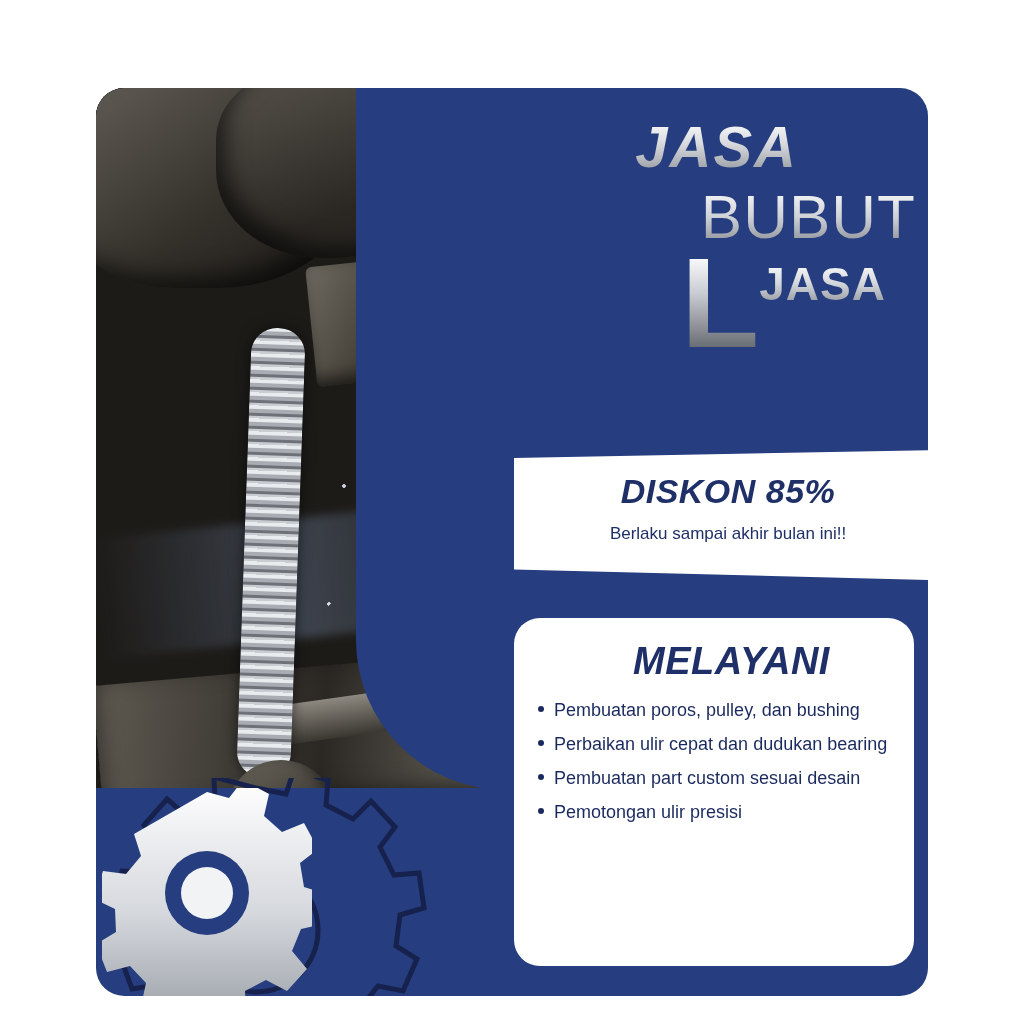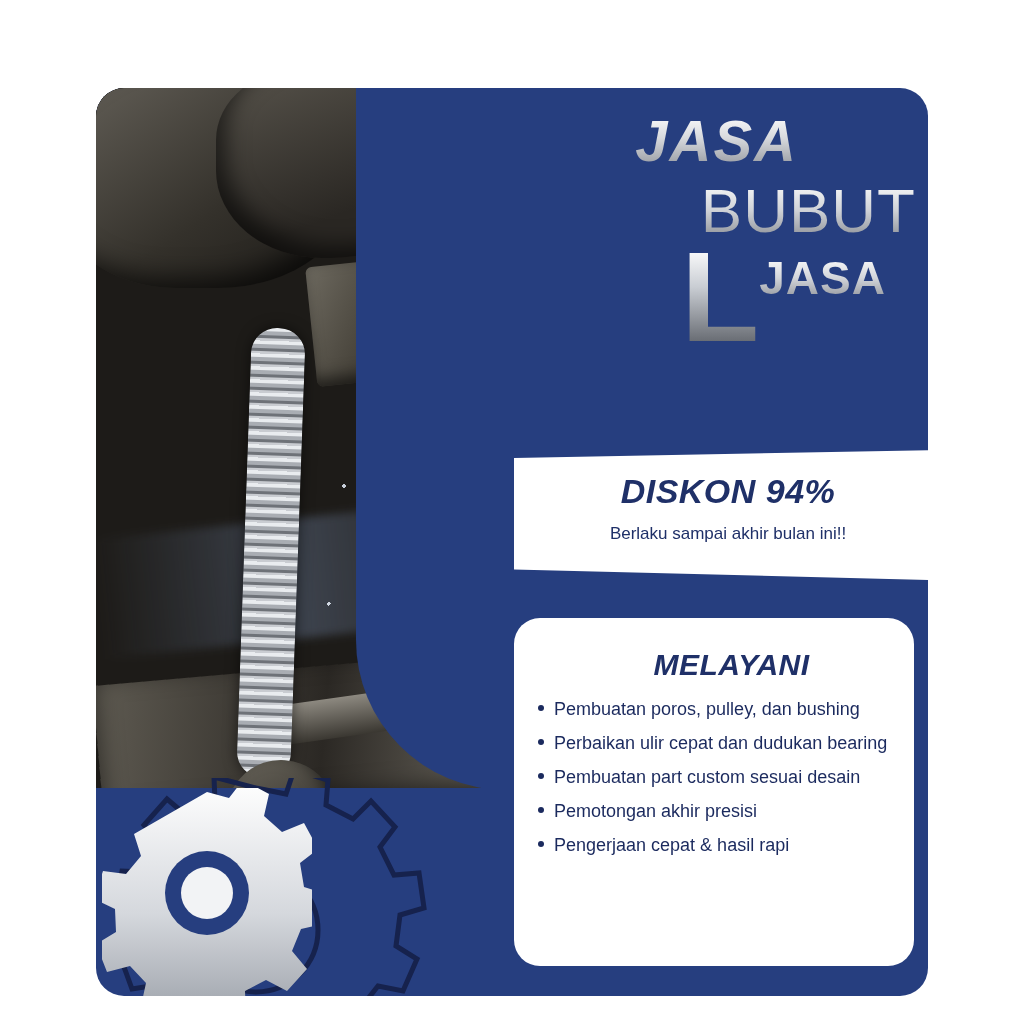--- a/index.html
+++ b/index.html
@@ -162,21 +162,21 @@
     height: 704px;
     background: #263e7f;
     border-bottom-left-radius: 150px;
     border-top-left-radius: 0;
   }
 
   
   .title-block {
     position: absolute;
     left: 390px;
-    top: 24px;
+    top: 30px;
     width: 430px;
     text-align: right;
   }
   .t-jasa {
     font-size: 58px;
     font-weight: 800;
     font-style: italic;
     letter-spacing: 2px;
     line-height: 1;
     background: linear-gradient(180deg,#ffffff 0%,#d7d9dd 45%,#8f939a 100%);
@@ -258,25 +258,25 @@
     position: absolute;
     left: 418px;
     top: 530px;
     width: 400px;
     height: 348px;
     background: #ffffff;
     border-radius: 26px;
   }
   .services-title {
     text-align: center;
-    font-size: 30px;
+    font-size: 38px;
     font-weight: 800;
     font-style: italic;
     color: #1f3068;
-    margin-top: 30px;
+    margin-top: 22px;
     letter-spacing: .5px;
     padding-left: 35px;
   }
   .services ul {
     margin: 14px 0 0 0;
     padding: 0 22px 0 40px;
     list-style: none;
   }
   .services li {
     position: relative;
@@ -339,33 +339,32 @@
     <div class="t-jasa">JASA</div>
     <div class="t-bubut">BUBUT</div>
     <div class="t-logam">
       <span class="big-l">L</span>
       <span class="rest">JASA</span>
     </div>
   </div>
 
   <div class="discount">
     <div class="discount-inner">
-      <div class="discount-title">DISKON 94%</div>
+      <div class="discount-title">DISKON 85%</div>
       <div class="discount-sub">Berlaku sampai akhir bulan ini!!</div>
     </div>
   </div>
 
   <div class="services">
     <div class="services-title">MELAYANI</div>
     <ul>
       <li>Pembuatan poros, pulley, dan bushing</li>
       <li>Perbaikan ulir cepat dan dudukan bearing</li>
       <li>Pembuatan part custom sesuai desain</li>
-      <li>Pemotongan akhir presisi</li>
-      <li>Pengerjaan cepat &amp; hasil rapi</li>
+      <li>Pemotongan ulir presisi</li>
     </ul>
   </div>
 
   <svg class="gear-outline" viewBox="0 0 330 300">
     <g fill="none" stroke="#16224d" stroke-width="5">
       <path d="M150 10 l30 6 8 -24 34 10 -2 25 27 14 18 -18 24 26 -15 20 14 28 25 -2 5 35 -24 7 -4 31 21 13 -14 32 -25 -5 -19 24 10 23 -32 16 -16 -19 -30 6 -6 25 -35 0 -7 -24 -30 -8 -14 20 -31 -16 8 -24 -19 -24 -25 4 -12 -33 22 -12 -2 -31 -24 -8 6 -34 25 1 13 -28 -16 -19 23 -26 20 17 28 -14 -1 -25 z"></path>
       <circle cx="150" cy="152" r="62"></circle>
       <circle cx="150" cy="152" r="30"></circle>
     </g>
   </svg>

